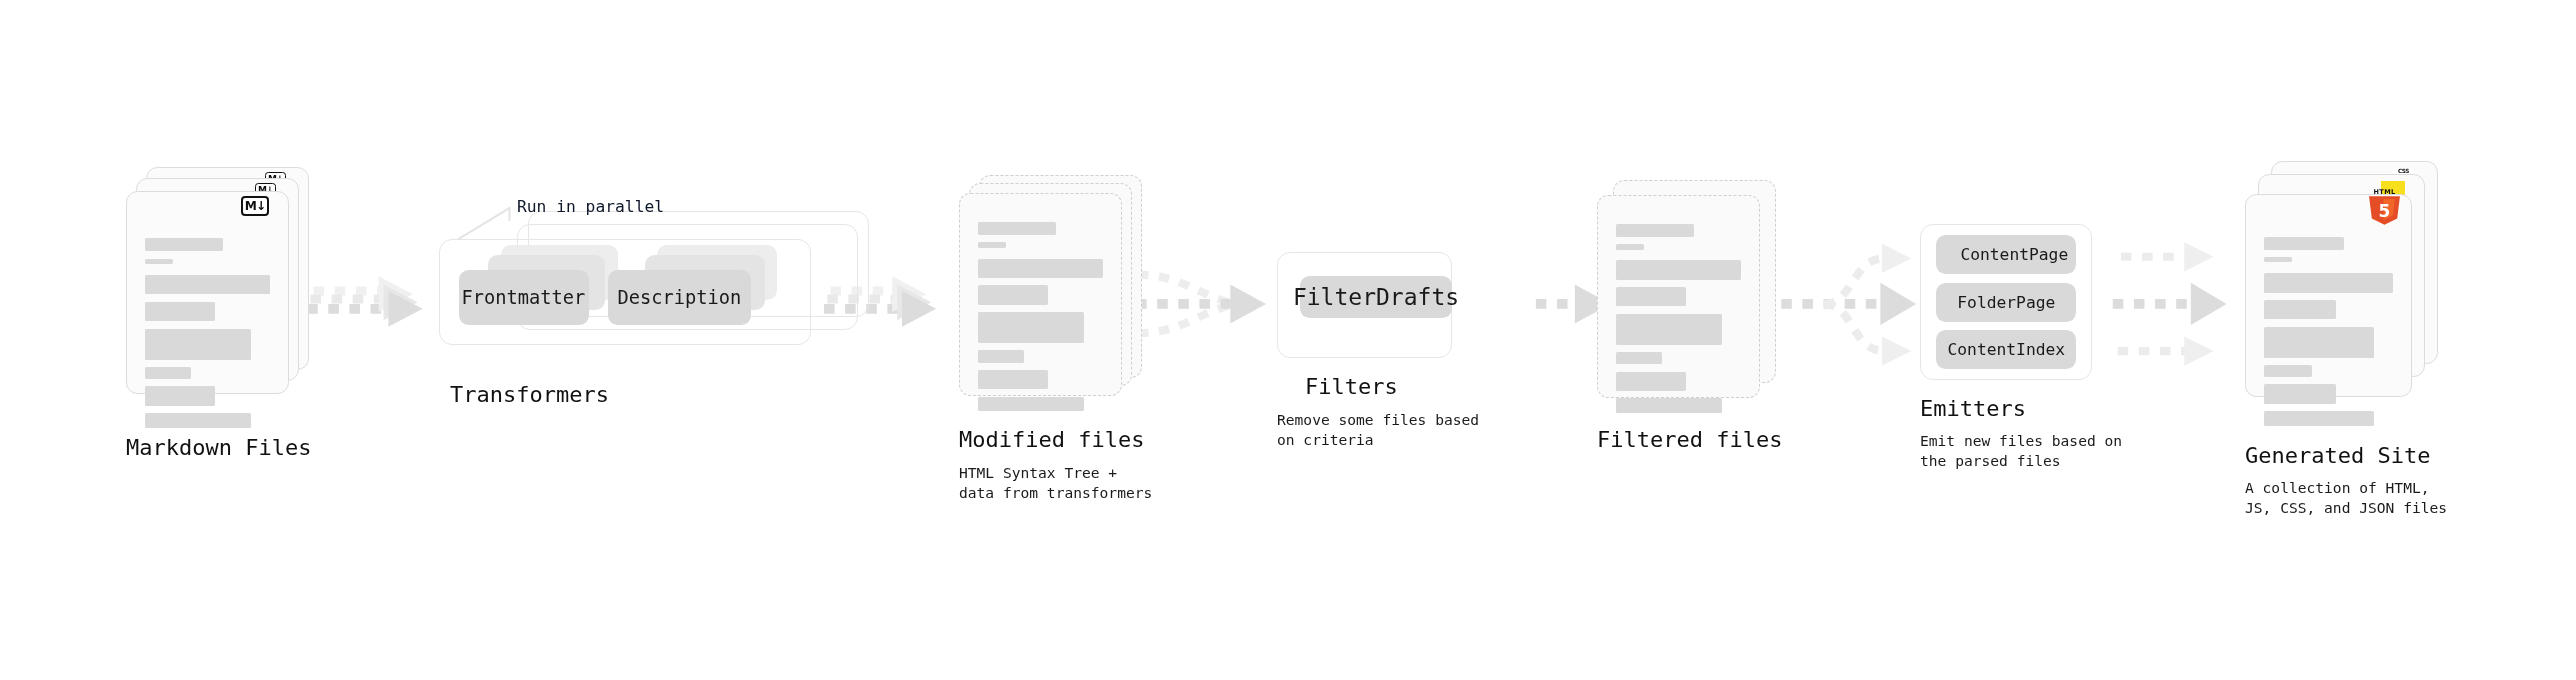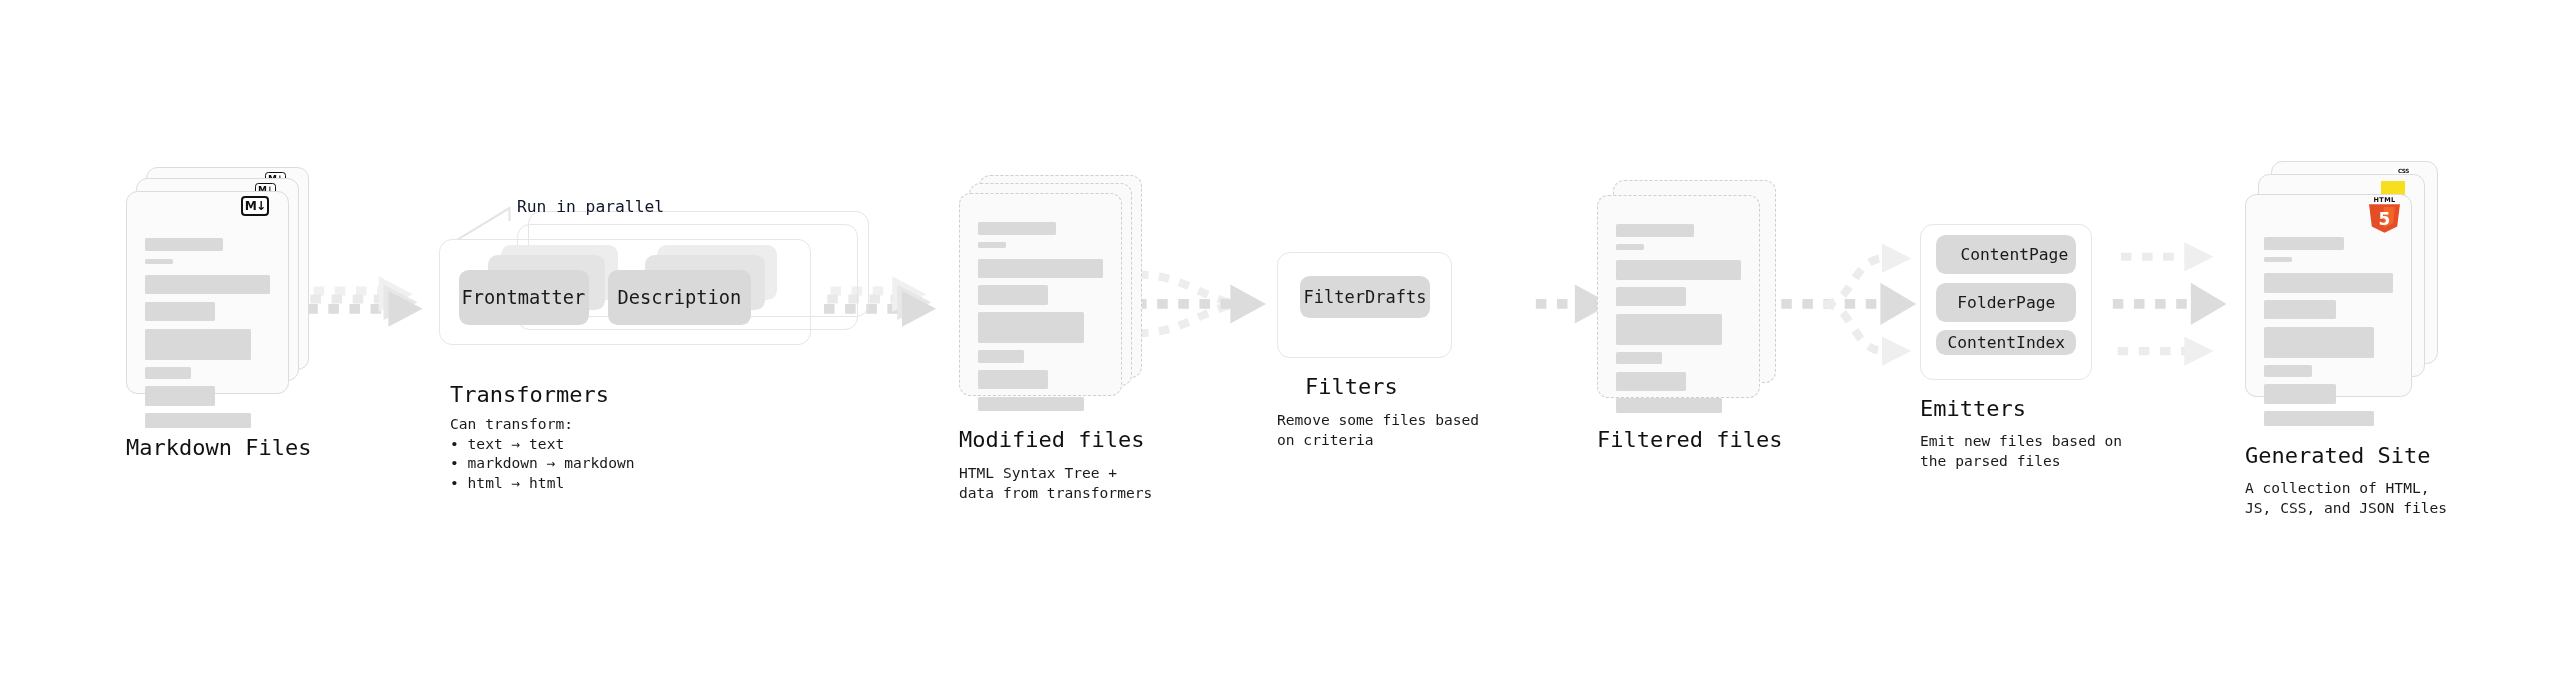--- a/index.html
+++ b/index.html
@@ -200,24 +200,20 @@
     <div class="chip ghost2" style="left:62px;top:34px;width:117px;height:55px;"></div>
     <div class="chip ghost1" style="left:49px;top:44px;width:117px;height:55px;"></div>
     <div class="chip" style="left:19.5px;top:59px;width:130px;height:55px;">Frontmatter</div>
 
     <div class="chip ghost2" style="left:218px;top:34px;width:120px;height:55px;"></div>
     <div class="chip ghost1" style="left:206px;top:44px;width:120px;height:55px;"></div>
     <div class="chip" style="left:169px;top:59px;width:143px;height:55px;">Description</div>
   </div>
   <div class="hintlabel" style="left:517px;top:197px;">Run in parallel</div>
   <div class="title" style="left:450px;top:382px;">Transformers</div>
-  <div class="sub" style="left:450px;top:414px;">Can transform:
-• text → text
-• markdown → markdown
-• html → html</div>
 
   <div class="filestack" style="left:959px;top:175px;">
     <div class="sheet dashed" style="left:19.5px;top:0px;width:163px;height:203px;"></div>
     <div class="sheet dashed" style="left:9.8px;top:8.1px;width:163px;height:203px;"></div>
     <div class="sheet dashed" style="left:0px;top:18px;width:163px;height:203px;">
       <div class="bars" style="top:28px;">
         <div class="bar" style="width:62%;height:13px;"></div>
         <div class="bar" style="width:22%;height:5.7px;margin-bottom:10.6px;"></div>
         <div class="bar" style="width:100%;height:19.5px;"></div>
         <div class="bar" style="width:56%;height:19.5px;"></div>
@@ -227,21 +223,21 @@
         <div class="bar" style="width:85%;height:14.6px;"></div>
       </div>
     </div>
   </div>
   <div class="title" style="left:959px;top:427px;">Modified files</div>
   <div class="sub" style="left:959px;top:463px;">HTML Syntax Tree +
 data from transformers</div>
 
   <div class="node" style="left:1277px;top:252px;">
     <div class="groupbox" style="left:0px;top:0px;width:175px;height:106px;"></div>
-    <div class="chip" style="left:23px;top:24.4px;width:130px;height:42px;font-size:17px;">FilterDrafts</div>
+    <div class="chip" style="left:23px;top:24.4px;width:152px;height:42px;font-size:23px;">FilterDrafts</div>
   </div>
   <div class="title" style="left:1277px;top:374px;margin-left:28px;">Filters</div>
   <div class="sub" style="left:1277px;top:410px;">Remove some files based
 on criteria</div>
 
   <div class="filestack" style="left:1597px;top:180px;">
     <div class="sheet dashed" style="left:16.3px;top:0px;width:163px;height:203px;"></div>
     <div class="sheet dashed" style="left:0px;top:14.6px;width:163px;height:203px;">
       <div class="bars" style="top:28px;">
         <div class="bar" style="width:62%;height:13px;"></div>
@@ -254,21 +250,21 @@
         <div class="bar" style="width:85%;height:14.6px;"></div>
       </div>
     </div>
   </div>
   <div class="title" style="left:1597px;top:427px;">Filtered files</div>
 
   <div class="node" style="left:1920px;top:224px;">
     <div class="groupbox" style="left:0px;top:0px;width:172px;height:156px;"></div>
     <div class="chip" style="left:16.3px;top:11.4px;width:140px;height:39px;font-size:16.3px;padding-left:16px;">ContentPage</div>
     <div class="chip" style="left:16.3px;top:59px;width:140px;height:39px;font-size:16.3px;">FolderPage</div>
-    <div class="chip" style="left:16.3px;top:106px;width:140px;height:25px;font-size:16.3px;">ContentIndex</div>
+    <div class="chip" style="left:16.3px;top:106px;width:140px;height:39px;font-size:16.3px;">ContentIndex</div>
   </div>
   <div class="title" style="left:1920px;top:396px;">Emitters</div>
   <div class="sub" style="left:1920px;top:431px;">Emit new files based on
 the parsed files</div>
 
   <div class="filestack" style="left:2245px;top:161px;">
     <div class="sheet" style="left:26px;top:0px;width:167px;height:203px;"></div>
     <div class="badge css-badge" style="left:148px;top:6.5px;">CSS</div>
     <div class="sheet" style="left:13px;top:13px;width:167px;height:203px;"></div>
     <div class="badge js-badge" style="left:136px;top:20.3px;"></div>
@@ -277,21 +273,21 @@
         <div class="bar" style="width:62%;height:13px;"></div>
         <div class="bar" style="width:22%;height:5.7px;margin-bottom:10.6px;"></div>
         <div class="bar" style="width:100%;height:19.5px;"></div>
         <div class="bar" style="width:56%;height:19.5px;"></div>
         <div class="bar" style="width:85%;height:31px;"></div>
         <div class="bar" style="width:37%;height:12.2px;"></div>
         <div class="bar" style="width:56%;height:19.5px;"></div>
         <div class="bar" style="width:85%;height:14.6px;"></div>
       </div>
     </div>
-    <div class="badge html5" style="left:124px;top:36px;">
+    <div class="badge html5" style="left:124px;top:28px;">
       <div class="word">HTML</div>
       <div class="shield"></div>
       <div class="inner"></div>
       <div class="five">5</div>
     </div>
   </div>
   <div class="title" style="left:2245px;top:443px;">Generated Site</div>
   <div class="sub" style="left:2245px;top:478px;">A collection of HTML,
 JS, CSS, and JSON files</div>
 

